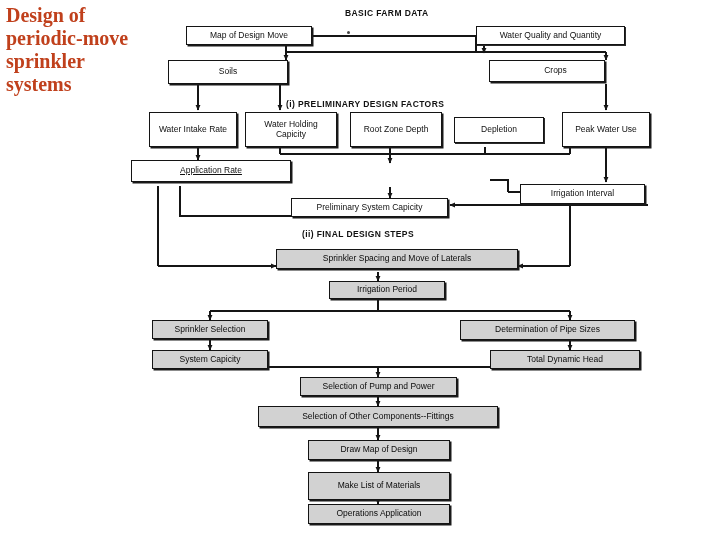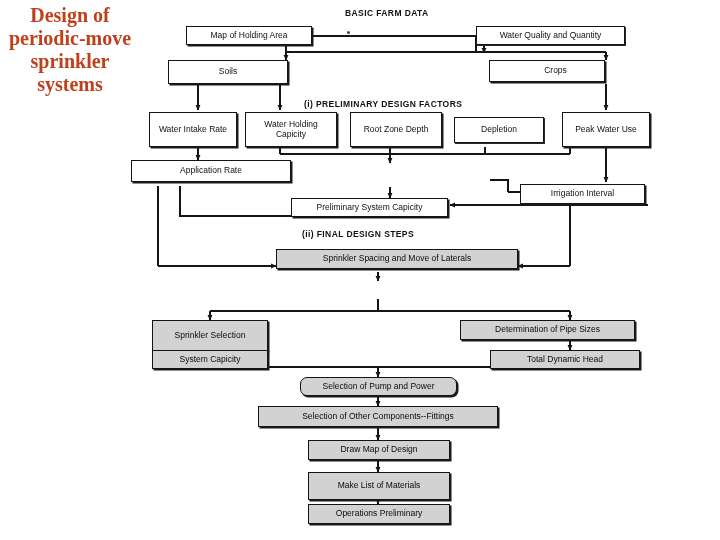--- a/index.html
+++ b/index.html
@@ -21,21 +21,20 @@
     position: absolute;
     left: 6px;
     top: 4px;
     width: 128px;
     font-family: "Liberation Serif", serif;
     font-weight: bold;
     font-size: 20px;
     line-height: 23px;
     color: #c0401c;
     letter-spacing: 0px;
-    text-align: center;
   }
 
   
   #diagram {
     position: absolute;
     left: 140px;
     top: 0px;
     width: 580px;
     height: 540px;
   }
@@ -185,63 +184,64 @@
 
         <path d="M238,461 L238,472" marker-end="url(#ar)"></path>
 
         <path d="M238,493 L238,504" marker-end="url(#ar)"></path>
       </g>
     </svg>
 
     <div class="caption" style="left:205px; top:8px;">BASIC FARM DATA</div>
     <div class="dot-marker" style="left:207px; top:31px;"></div>
 
-    <div class="caption" style="left:164px; top:99px;">(i) PRELIMINARY DESIGN FACTORS</div>
+    <div class="caption" style="left:146px; top:99px;">(i) PRELIMINARY DESIGN FACTORS</div>
     <div class="caption" style="left:162px; top:229px;">(ii) FINAL DESIGN STEPS</div>
 
-    <div class="node" style="left:46px; top:26px; width:126px; height:19px;">Map of Holding Area</div>
+    <div class="node" style="left:46px; top:26px; width:126px; height:19px;">Map of Design Move</div>
 
     <div class="node thin" style="left:336px; top:26px; width:149px; height:19px;">Water Quality and Quantity</div>
 
     <div class="node" style="left:28px; top:60px; width:120px; height:24px;">Soils</div>
 
     <div class="node" style="left:349px; top:60px; width:116px; height:22px;padding-left:19px;">Crops</div>
 
     <div class="node" style="left:9px; top:112px; width:88px; height:35px;">Water Intake Rate</div>
 
     <div class="node" style="left:105px; top:112px; width:92px; height:35px;">Water Holding Capicity</div>
 
     <div class="node" style="left:210px; top:112px; width:92px; height:35px;text-align:right;">Root Zone Depth</div>
 
     <div class="node thin" style="left:314px; top:117px; width:90px; height:26px;">Depletion</div>
 
     <div class="node" style="left:422px; top:112px; width:88px; height:35px;">Peak Water Use</div>
 
-    <div class="node" style="left:-9px; top:160px; width:160px; height:22px;">Application Rate</div>
+    <div class="node" style="left:-9px; top:160px; width:160px; height:22px;text-decoration:underline;">Application Rate</div>
 
 
     <div class="node" style="left:380px; top:184px; width:125px; height:20px;">Irrigation Interval</div>
 
     <div class="node" style="left:151px; top:198px; width:157px; height:19px;">Preliminary System Capicity</div>
 
     <div class="node shaded" style="left:136px; top:249px; width:242px; height:20px;">Sprinkler Spacing and Move of Laterals</div>
 
-
-    <div class="node shaded" style="left:12px; top:320px; width:116px; height:31px;">Sprinkler Selection</div>
+    <div class="node shaded" style="left:189px; top:281px; width:116px; height:18px;">Irrigation Period</div>
+
+    <div class="node shaded" style="left:12px; top:320px; width:116px; height:19px;">Sprinkler Selection</div>
 
     <div class="node shaded" style="left:320px; top:320px; width:175px; height:20px;">Determination of Pipe Sizes</div>
 
     <div class="node shaded" style="left:12px; top:350px; width:116px; height:19px;">System Capicity</div>
 
     <div class="node shaded" style="left:350px; top:350px; width:150px; height:19px;">Total Dynamic Head</div>
 
-    <div class="node shaded" style="left:160px; top:377px; width:157px; height:19px;border-radius:7px;">Selection of Pump and Power</div>
+    <div class="node shaded" style="left:160px; top:377px; width:157px; height:19px;">Selection of Pump and Power</div>
 
     <div class="node shaded" style="left:118px; top:406px; width:240px; height:21px;">Selection of Other Components--Fittings</div>
 
     <div class="node shaded" style="left:168px; top:440px; width:142px; height:20px;">Draw Map of Design</div>
 
     <div class="node shaded" style="left:168px; top:472px; width:142px; height:28px;">Make List of Materials</div>
 
-    <div class="node shaded" style="left:168px; top:504px; width:142px; height:20px;">Operations Preliminary</div>
+    <div class="node shaded" style="left:168px; top:504px; width:142px; height:20px;">Operations Application</div>
 
   </div>
 </div>
 
 </body></html>

